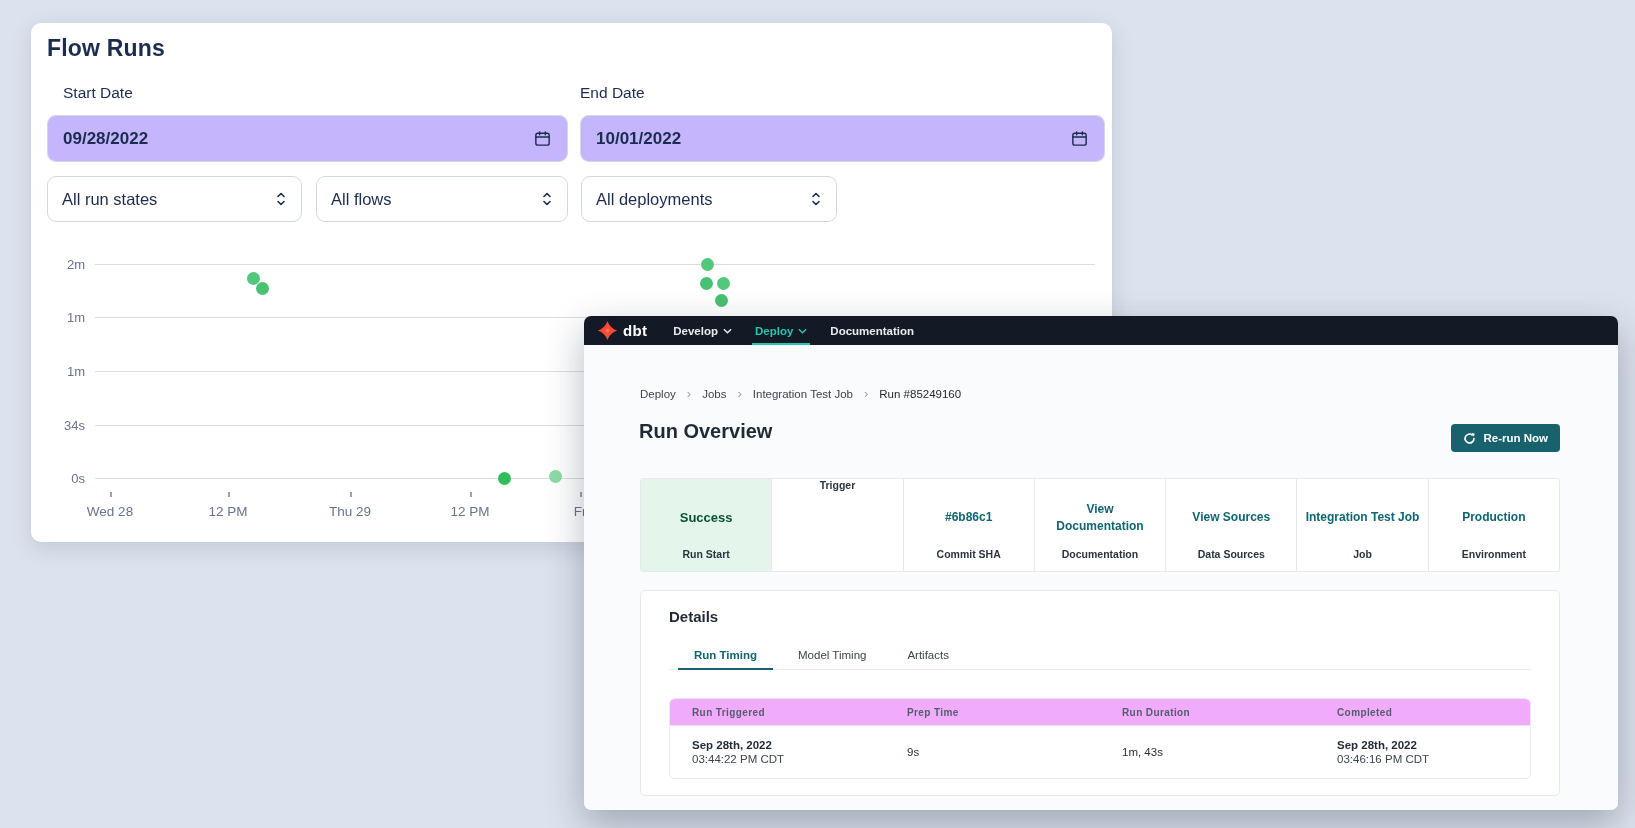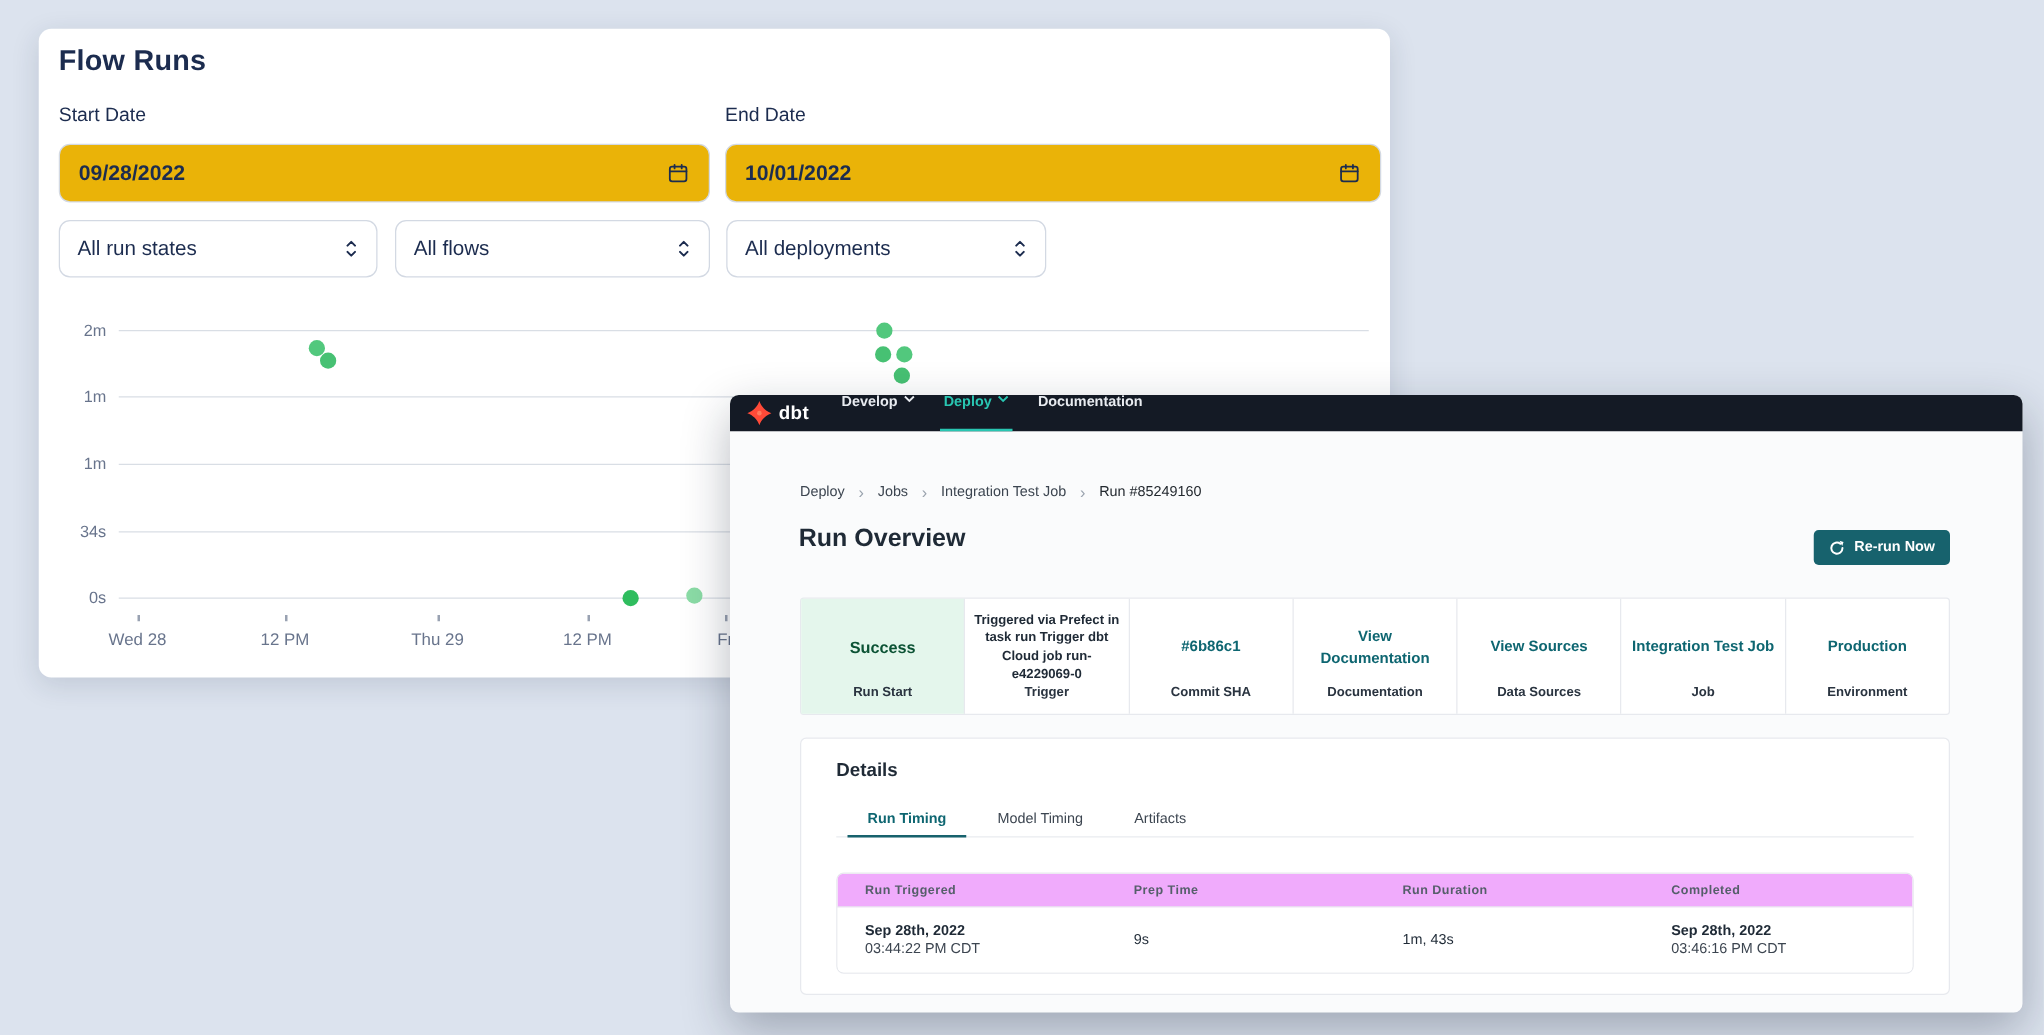--- a/index.html
+++ b/index.html
@@ -4,40 +4,40 @@
 <style>
 *{margin:0;padding:0;box-sizing:border-box}
 html,body{width:1635px;height:828px}
 body{background:#dce3ee;font-family:"Liberation Sans",sans-serif;position:relative;overflow:hidden;-webkit-font-smoothing:antialiased}
 #canvas{position:absolute;inset:0}
 
 
 #prefect-panel{position:absolute;left:31px;top:23px;width:1081px;height:519px;background:#fff;border-radius:10px;box-shadow:0 6px 22px rgba(25,40,70,.14);color:#1c2c4f}
 #prefect-panel h1{position:absolute;left:16px;top:12px;font-size:23px;font-weight:700;letter-spacing:.2px}
 .pf-label{position:absolute;top:61px;font-size:15.5px;color:#1c2c4f}
-.pf-input{position:absolute;top:92px;height:47px;background:#eab308;border:1px solid #d3d9e3;border-radius:9px;display:flex;align-items:center;justify-content:space-between;padding:0 15px;font-size:17px;font-weight:600;color:#1c2c4f;cursor:text}
+.pf-input{position:absolute;top:92px;height:47px;background:#c4b5fd;border:1px solid #d3d9e3;border-radius:9px;display:flex;align-items:center;justify-content:space-between;padding:0 15px;font-size:17px;font-weight:600;color:#1c2c4f;cursor:text}
 .pf-select{position:absolute;top:153px;height:46px;background:#fff;border:1px solid #d3d9e3;border-radius:9px;display:flex;align-items:center;justify-content:space-between;padding:0 14px;font-size:16.5px;font-weight:500;color:#1c2c4f;cursor:pointer}
 .icon-cal,.icon-ud{flex:0 0 auto;display:block}
 
 
 #chart{position:absolute;left:0;top:225px;right:0;bottom:0}
 .gl{position:absolute;left:0;right:0;height:0}
 .gl-label{position:absolute;left:0;width:54px;text-align:right;transform:translateY(-50%);font-size:13px;color:#68748c}
 .gl-line{position:absolute;left:64px;width:1000px;height:1px;background:#d9dee5;top:0}
 .tick{position:absolute;top:244px;width:1.5px;height:5px;background:#99a2b2}
 .xlab{position:absolute;top:256px;transform:translateX(-50%);font-size:13.5px;color:#68748c;white-space:nowrap}
 #scatter-layer{position:absolute;inset:0}
 .dot{position:absolute;width:13px;height:13px;border-radius:50%;cursor:pointer}
 
 
 #dbt-window{position:absolute;left:584px;top:316px;width:1034px;height:494px;background:#fafbfc;border-radius:7px;box-shadow:0 14px 38px rgba(15,25,45,.30);z-index:10}
 #dbt-nav{position:absolute;left:0;top:0;right:0;height:29px;background:#141a25;border-radius:7px 7px 0 0;display:flex;align-items:center;padding:0 13px;color:#e8ebf0}
 .logo-wrap{display:flex;align-items:center;gap:5px;margin-right:26px;cursor:pointer}
 .logo-text{font-size:15px;font-weight:800;color:#fff;letter-spacing:.3px}
-.nav-item{position:relative;height:29px;display:flex;gap:5px;font-size:11.5px;font-weight:600;margin-right:23px;cursor:pointer;color:#e8ebf0}
+.nav-item{position:relative;height:29px;display:flex;align-items:center;gap:5px;font-size:11.5px;font-weight:600;margin-right:23px;cursor:pointer;color:#e8ebf0}
 .nav-item.active{color:#29c6b2}
 .nav-item.active::after{content:"";position:absolute;left:-3px;right:-3px;bottom:0;height:2px;background:#29c6b2}
 #dbt-nav-right{margin-left:auto;display:flex;align-items:center;gap:13px}
 .beta-badge{display:flex;align-items:center;gap:6px;border:1px solid #29c6b2;color:#29c6b2;border-radius:5px;padding:2px 8px 3px;font-size:10.5px;font-weight:700;cursor:pointer}
 .env-crumb{display:flex;align-items:center;gap:7px;font-size:11px;font-weight:600;color:#d7dce3;cursor:pointer}
 .env-sep{color:#8b94a3;font-weight:400}
 .help-glyph{font-size:14px;font-weight:800;color:#e4e8ee;cursor:pointer}
 .gear-glyph{font-size:15px;color:#c2c9d4;cursor:pointer;line-height:1}
 
 #dbt-body{position:absolute;left:0;top:29px;right:0;bottom:0}
@@ -74,21 +74,21 @@
 .dt-line2{color:#3c4550}
 </style>
 </head>
 <body>
 
 <div id="canvas">
 
   <section id="prefect-panel">
     <h1>Flow Runs</h1>
 
-    <div class="pf-label" style="left:16px">Start Date</div>
+    <div class="pf-label" style="left:32px">Start Date</div>
     <div class="pf-label" style="left:549px">End Date</div>
 
     <div class="pf-input" style="left:16px;width:521px">
       <span>09/28/2022</span>
       <svg class="icon-cal" width="19" height="19" viewBox="0 0 20 20" fill="none" stroke="#1c2c4f" stroke-width="1.5" stroke-linecap="round">
           <rect x="3" y="4.5" width="14" height="12.5" rx="2"></rect>
           <path d="M3 8.5h14M7 3v3M13 3v3"></path>
         </svg>
     </div>
     <div class="pf-input" style="left:549px;width:525px">
@@ -210,21 +210,20 @@
           </svg>
         <span>Re-run Now</span>
       </button>
 
       <div id="cards-row">
         <div class="card success">
           <div class="card-value">Success</div>
           <div class="card-label">Run Start</div>
         </div>
         <div class="card">
-          <div class="card-value plain">Triggered via Prefect in task run Trigger dbt Cloud job run-e4229069-0</div>
           <div class="card-label">Trigger</div>
         </div>
         <div class="card">
           <div class="card-value link">#6b86c1</div>
           <div class="card-label">Commit SHA</div>
         </div>
         <div class="card">
           <div class="card-value link">View Documentation</div>
           <div class="card-label">Documentation</div>
         </div>

